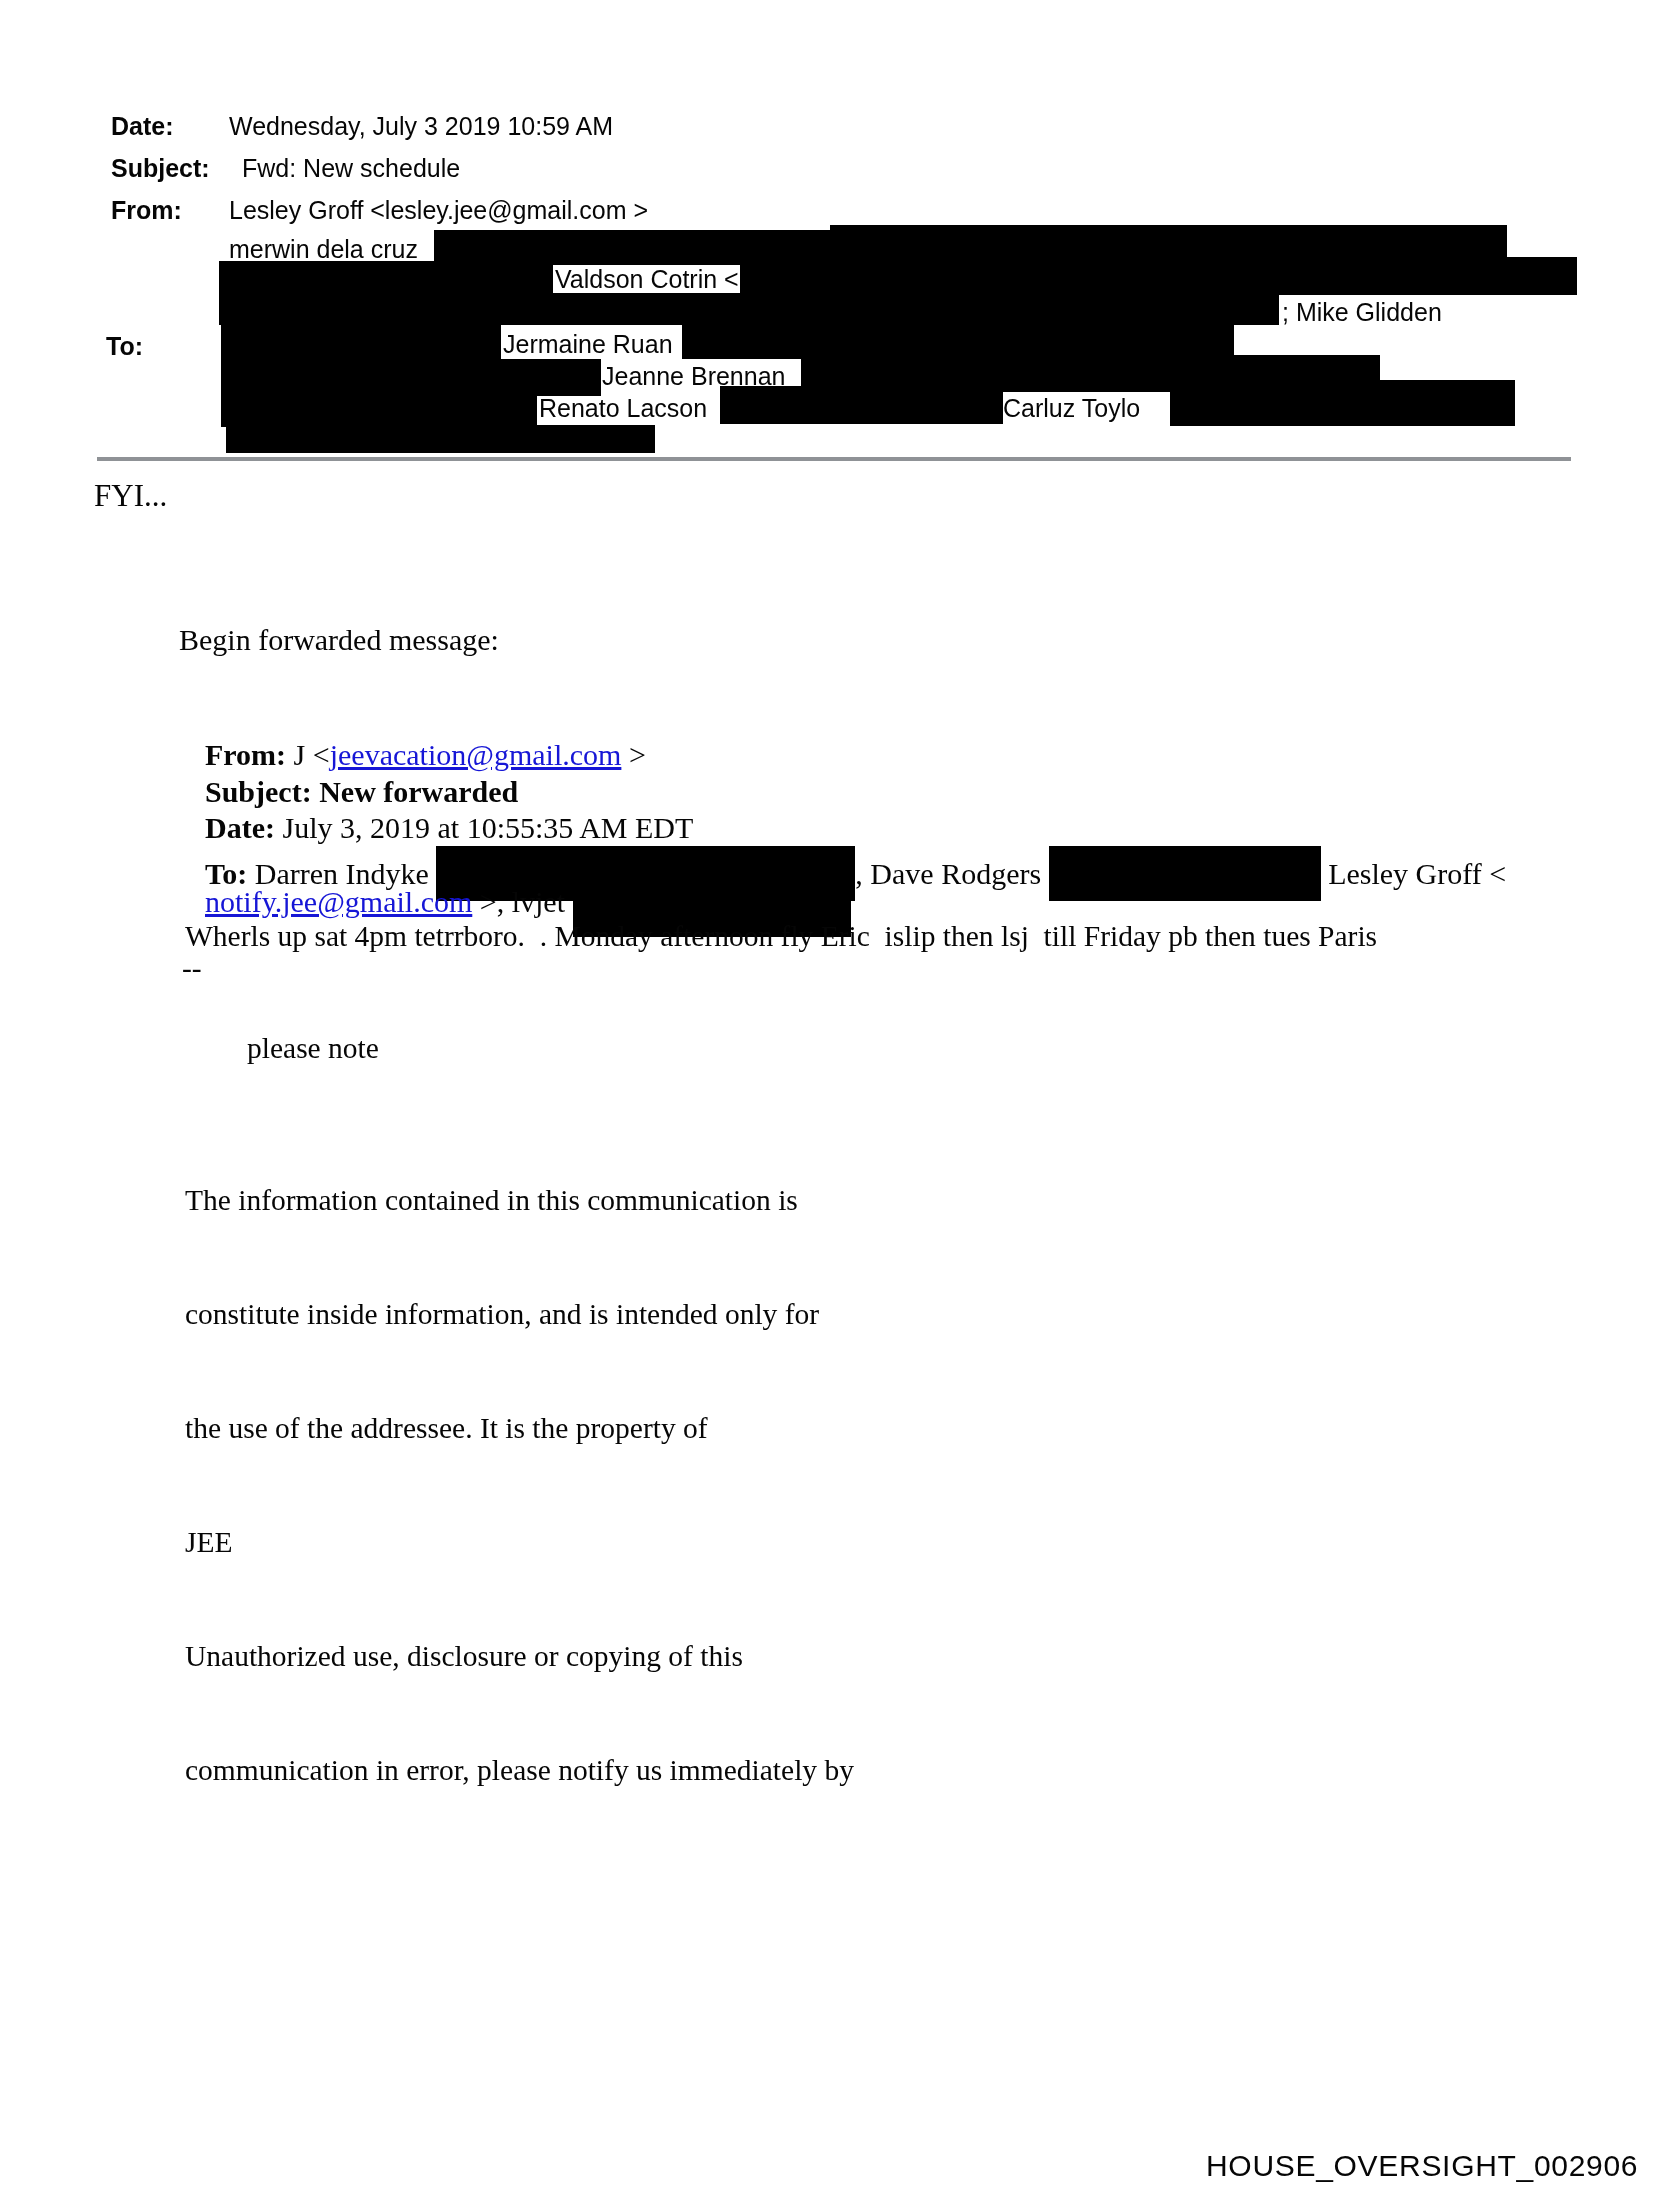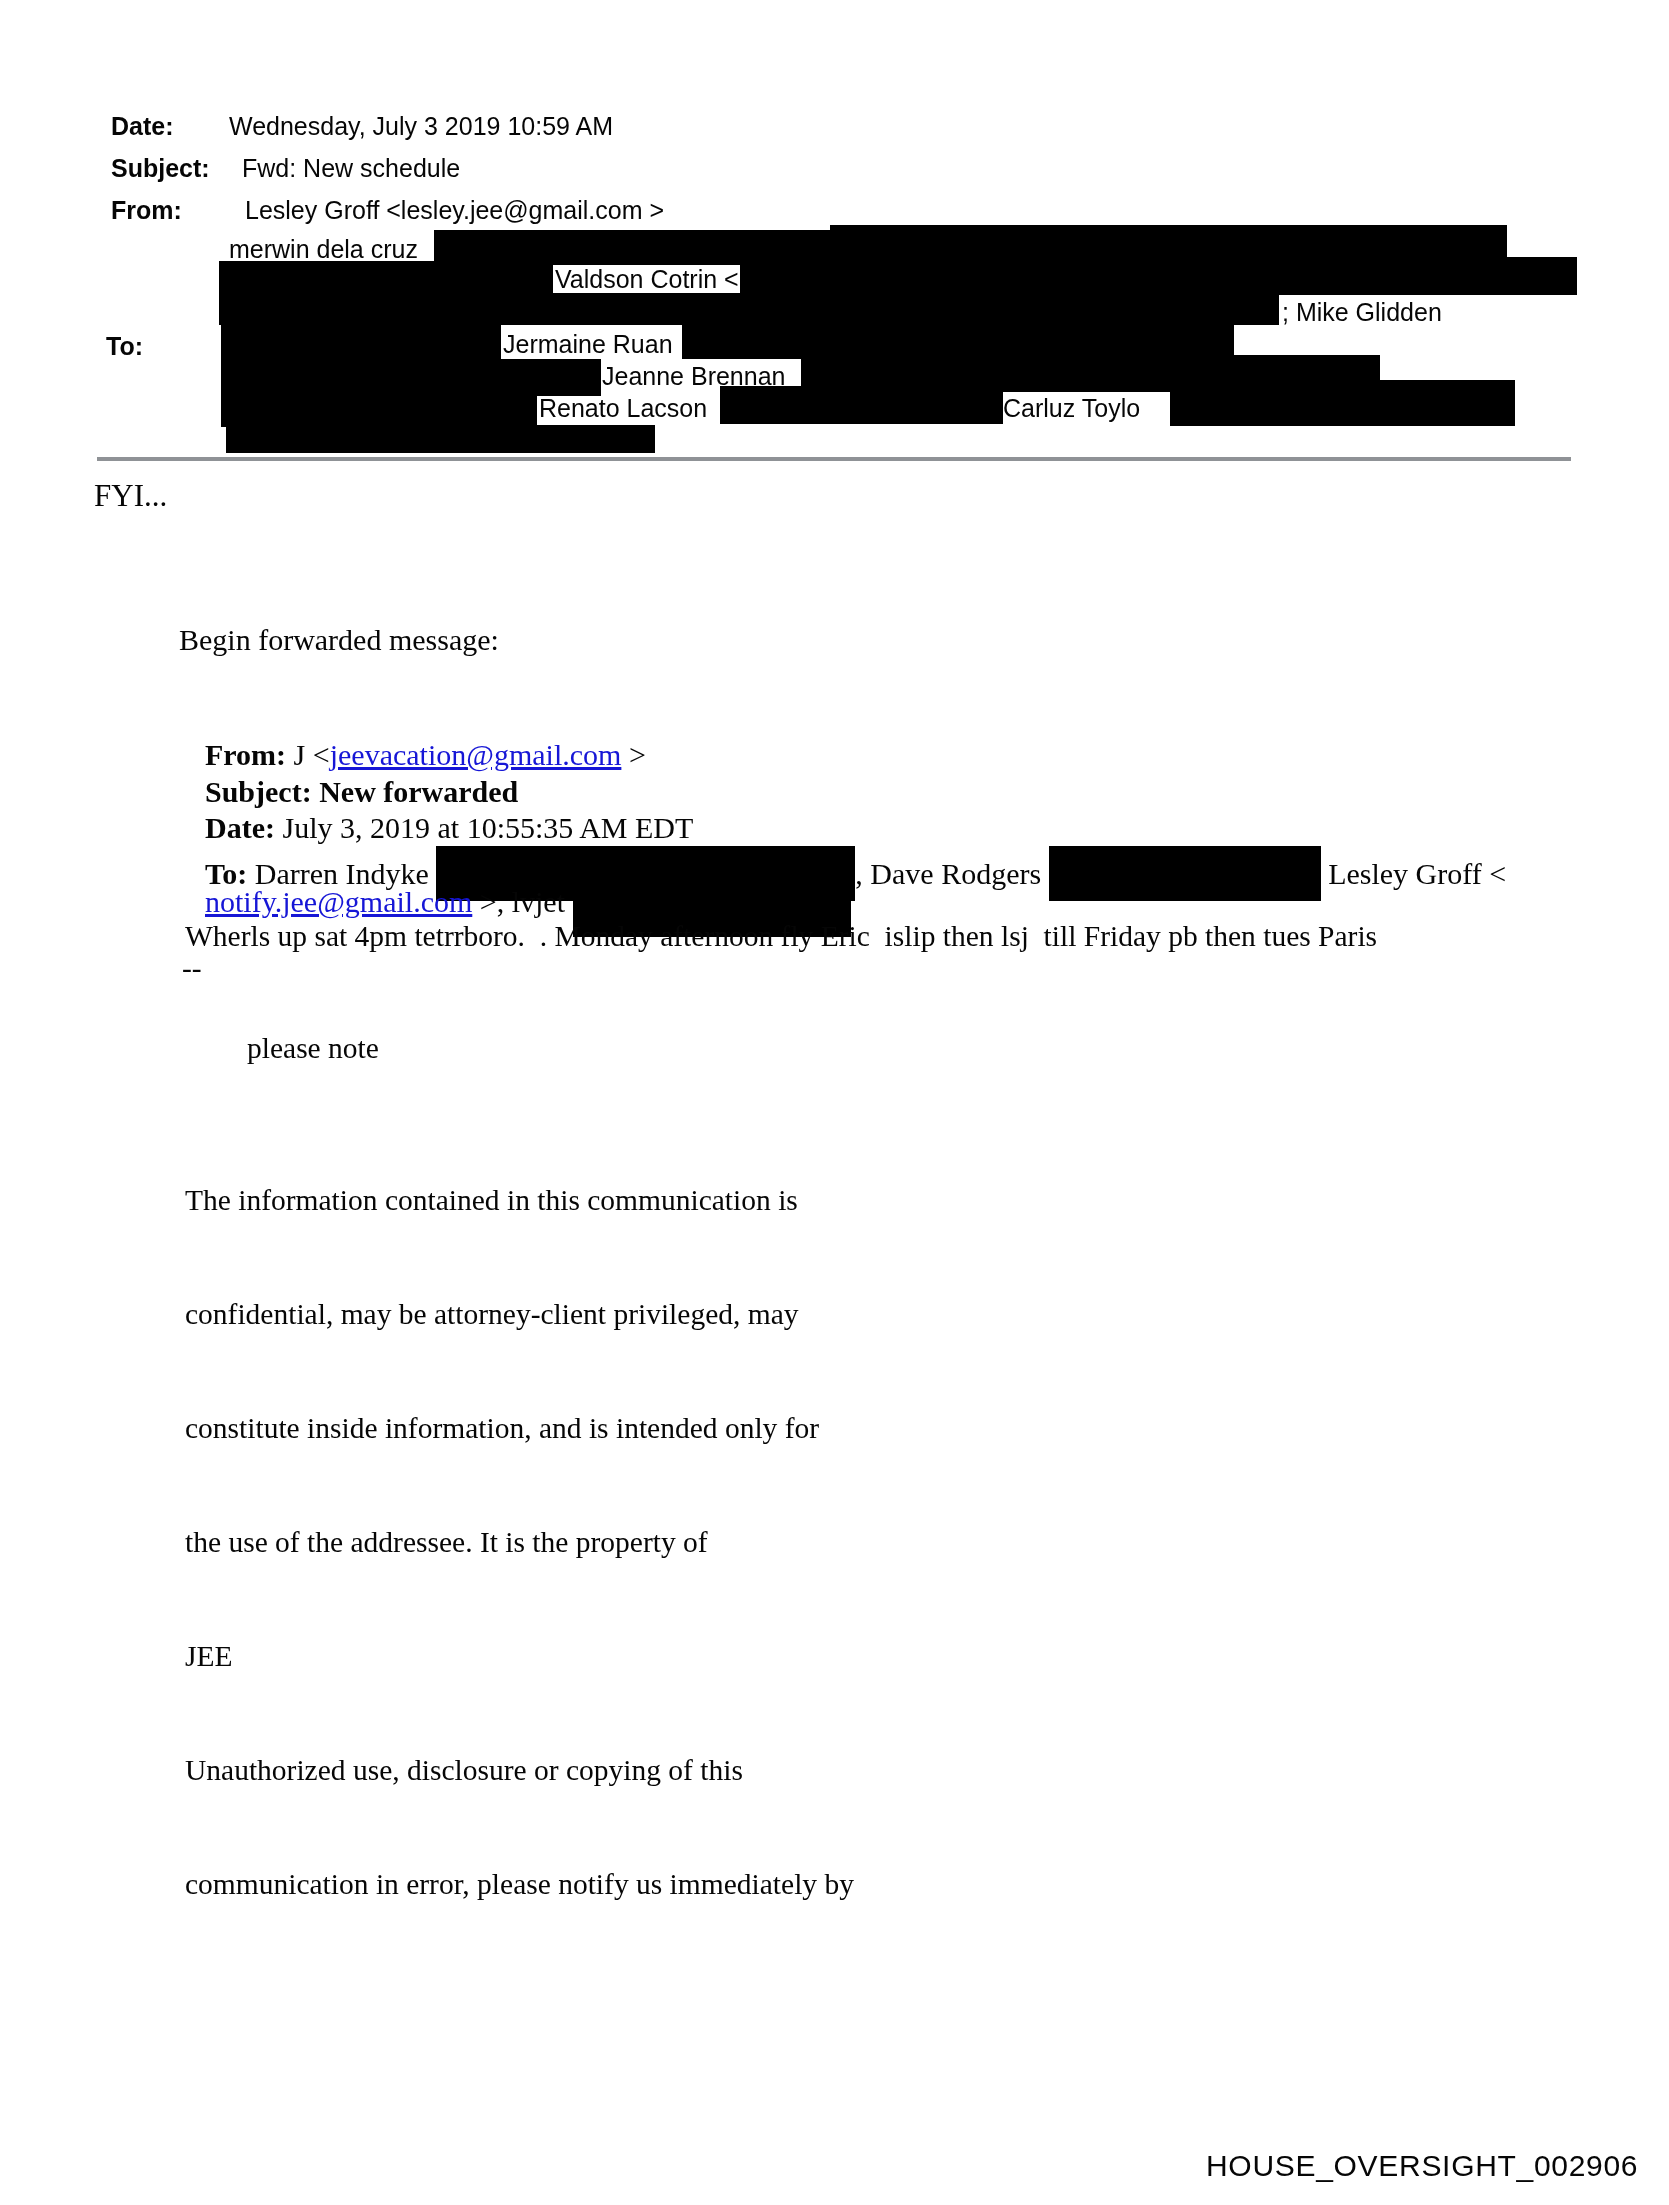--- a/index.html
+++ b/index.html
@@ -24,21 +24,21 @@
 
 <div class="page">
 
   <div class="abs sans b" style="left:111px;top:111px;">Date:</div>
   <div class="abs sans" style="left:229px;top:111px;">Wednesday, July 3 2019 10:59 AM</div>
 
   <div class="abs sans b" style="left:111px;top:153px;">Subject:</div>
   <div class="abs sans" style="left:242px;top:153px;">Fwd: New schedule</div>
 
   <div class="abs sans b" style="left:111px;top:195px;">From:</div>
-  <div class="abs sans" style="left:229px;top:195px;margin-left:16px;">Lesley Groff &lt;lesley.jee@gmail.com &gt;</div>
+  <div class="abs sans" style="left:229px;top:195px;">Lesley Groff &lt;lesley.jee@gmail.com &gt;</div>
 
   <div class="abs sans b" style="left:106px;top:331px;">To:</div>
 
   <div class="abs sans" style="left:229px;top:234px;">merwin dela cruz</div>
   <div class="bar" style="left:434px;top:230px;width:397px;height:35px;"></div>
   <div class="bar" style="left:830px;top:225px;width:677px;height:33px;"></div>
 
   <div class="bar" style="left:219px;top:261px;width:334px;height:38px;"></div>
   <div class="abs sans" style="left:555px;top:264px;">Valdson Cotrin &lt;</div>
   <div class="bar" style="left:740px;top:257px;width:837px;height:38px;"></div>
@@ -87,21 +87,20 @@
   <div class="abs serif fwdline" style="left:175px;top:846px;">
     <a class="lnk">notify.jee@gmail.com</a><span> &gt;, lvjet </span><span class="ibar" style="width:278px;height:50px;vertical-align:-25px;"></span>
   </div>
 
   <div class="abs serif" style="left:185px;top:918px;font-size:29.5px;">Wherls up sat 4pm tetrrboro.  . Monday afternoon fly Eric  islip then lsj  till Friday pb then tues Paris</div>
   <div class="abs serif" style="left:182px;top:950px;font-size:29.5px;">--</div>
   <div class="abs serif" style="left:247px;top:1030px;font-size:29.5px;">please note</div>
 
   <div class="abs disc" style="left:185px;top:1105px;">
     <div>The information contained in this communication is</div>
-    <div>confidential, may be attorney-client privileged, may</div>
     <div>constitute inside information, and is intended only for</div>
     <div>the use of the addressee. It is the property of</div>
     <div>JEE</div>
     <div>Unauthorized use, disclosure or copying of this</div>
     <div>communication in error, please notify us immediately by</div>
     
     
     
   </div>
 

